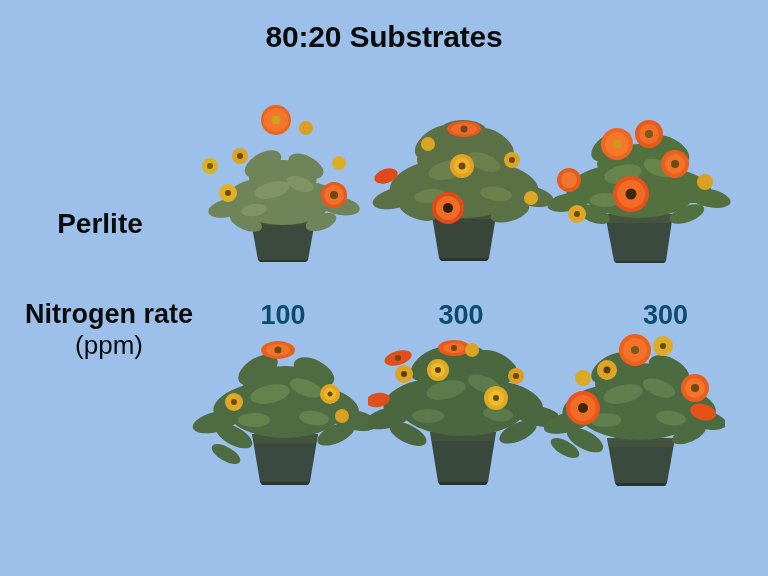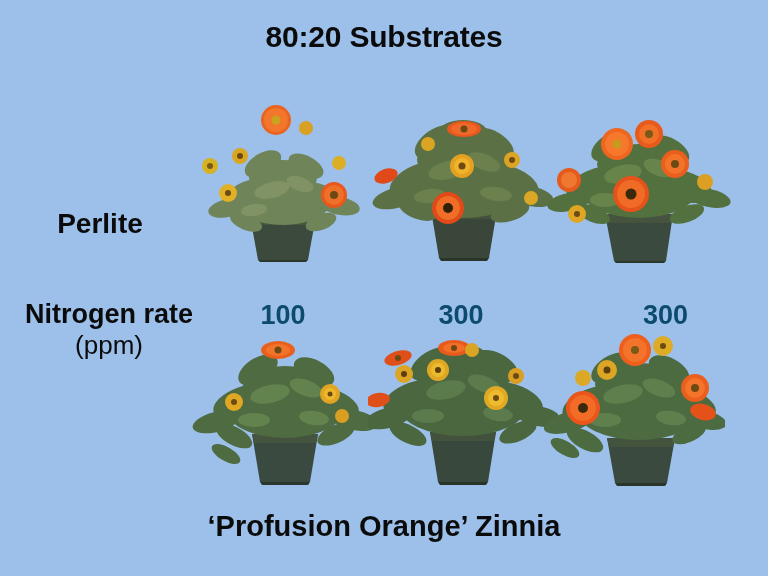--- a/index.html
+++ b/index.html
@@ -458,15 +458,14 @@
           <circle r="3.5" fill="#5b3d10"></circle>
         </g>
         <g transform="translate(48,48)">
           <circle r="8" fill="#dba925"></circle>
         </g>
       </g>
     </svg>
   </div>
 
 
-  <div class="caption" id="slide-caption">‘Profusion Orange’ Zinnia</div>
 
 </div>
 
 </body></html>

